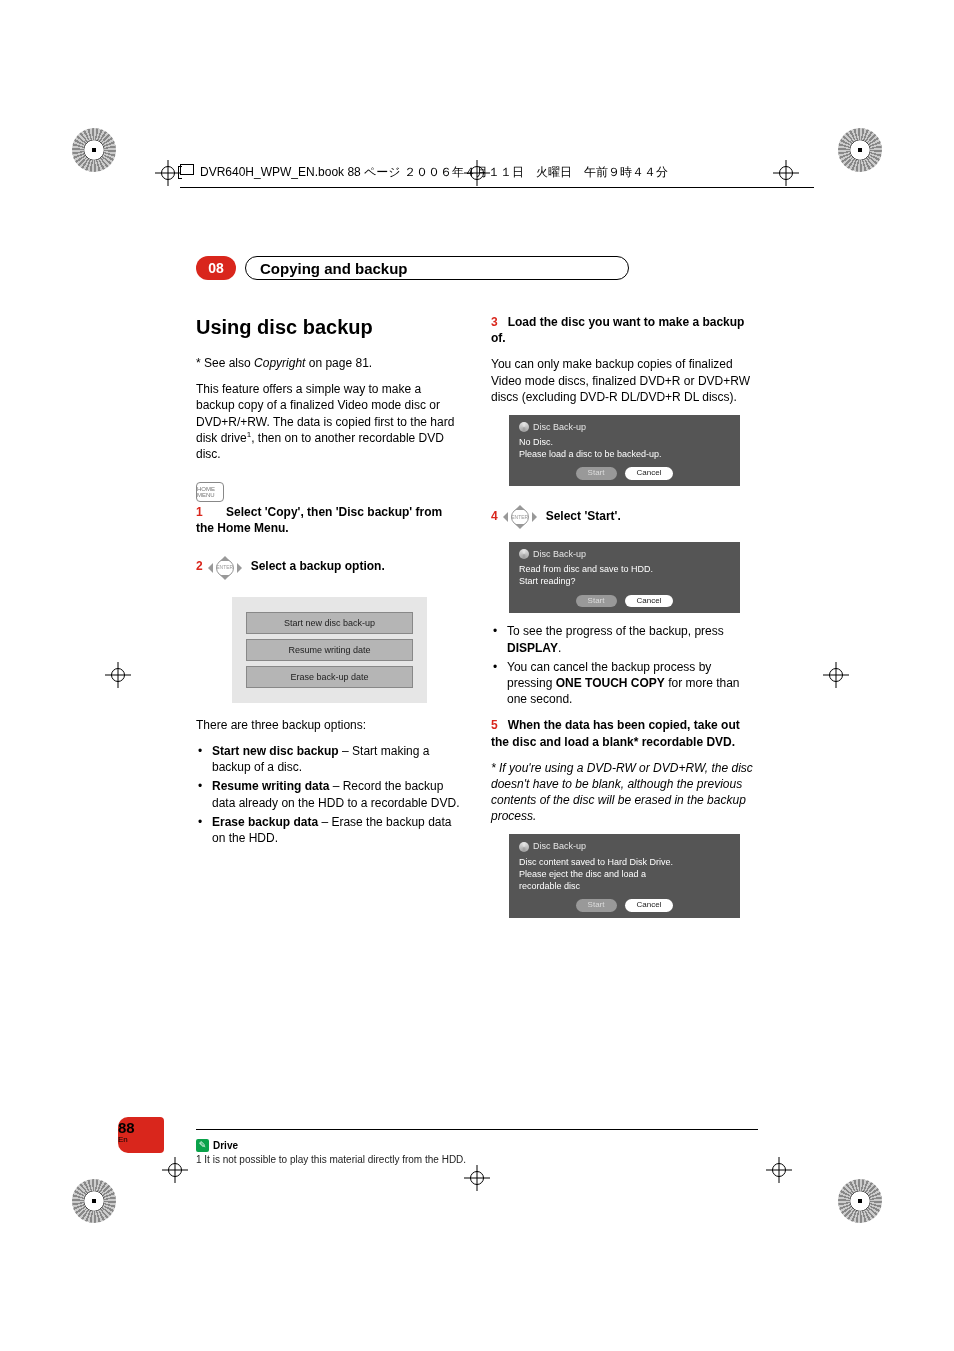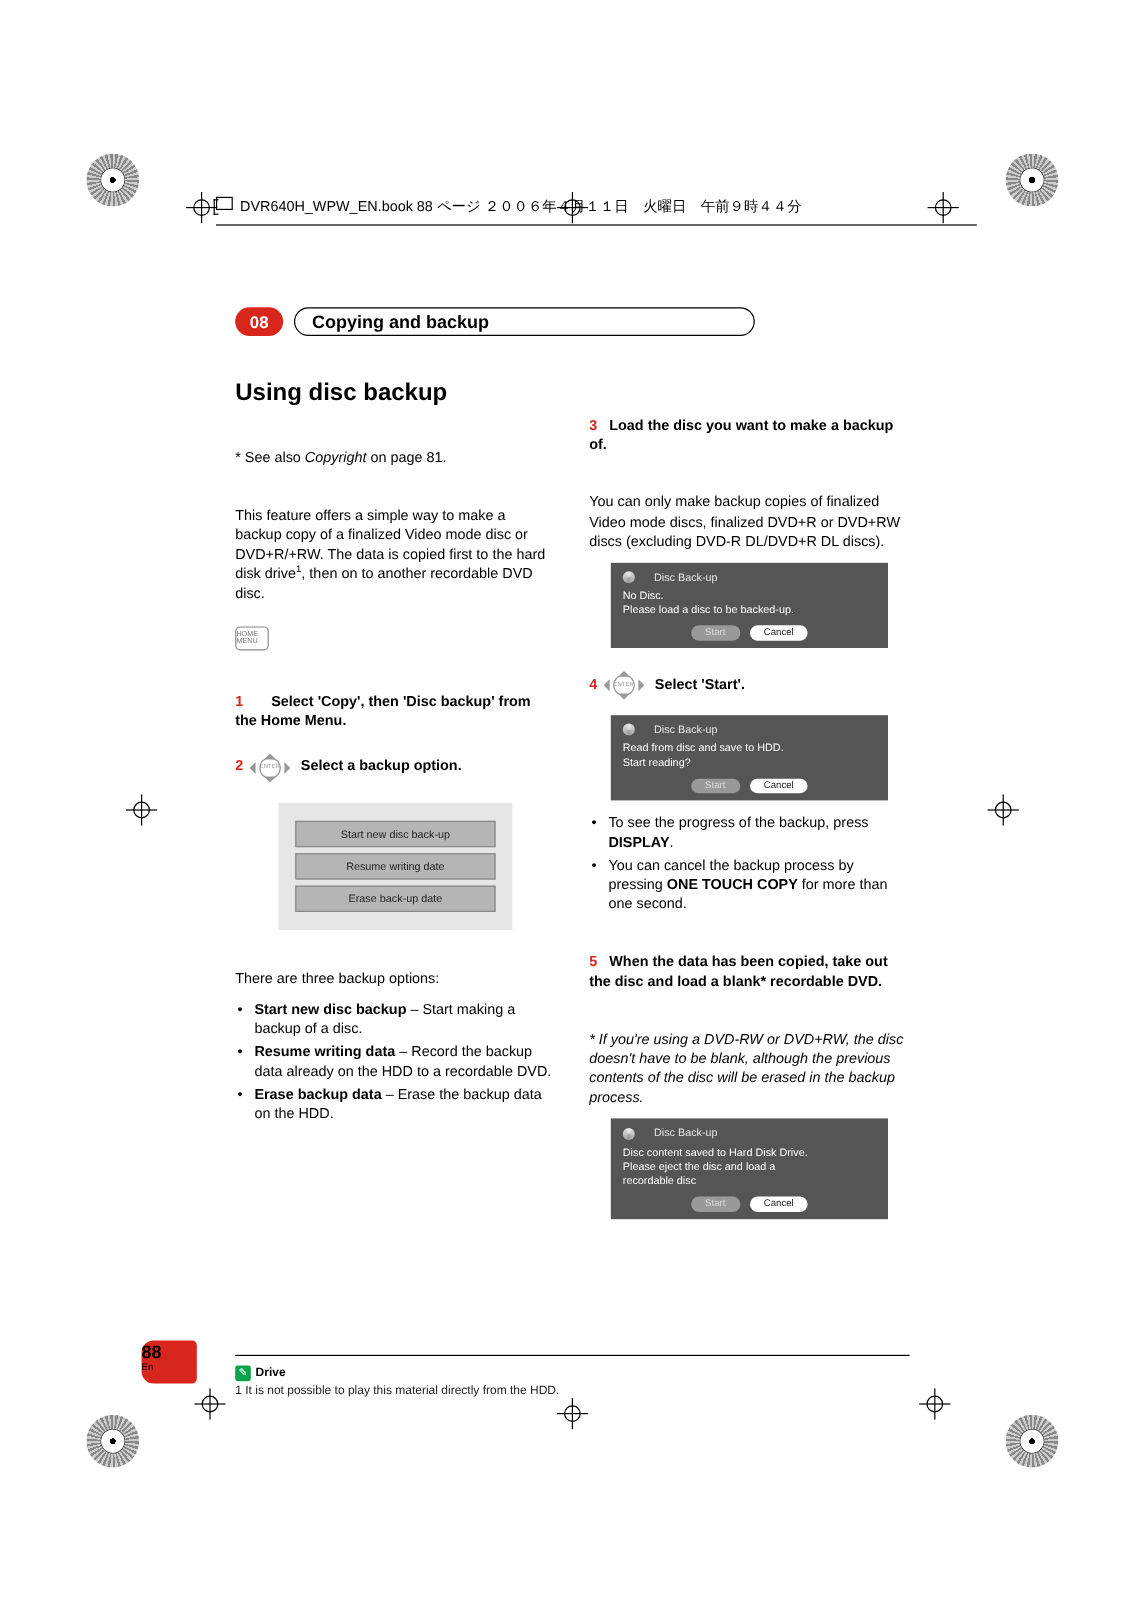--- a/index.html
+++ b/index.html
@@ -56,21 +56,21 @@
       display:flex; align-items:center; padding: 0 220px 0 14px;
     }
     .chapter-title { font-weight: bold; font-size: 15px; }
 
     .content {
       position: absolute; top: 314px; left: 196px; right: 196px; bottom: 230px;
       display: flex; gap: 28px;
     }
     .col { width: 50%; font-size: 12px; line-height: 1.35; }
     .col h2 { font-size: 20px; font-weight: bold; margin-bottom: 14px; }
-    .col p { margin-bottom: 10px; margin-top: 32px; }
+    .col p { margin-bottom: 10px; }
     .sup { font-size: 8px; vertical-align: super; }
     .italic { font-style: italic; }
     .bold { font-weight: bold; }
     .step-red { color: #d9261c; font-weight: bold; }
     .step-label { font-weight: bold; }
     .icon-home {
       width:28px; height:20px; border:1px solid #888; border-radius:4px;
       display:inline-flex; align-items:center; justify-content:center;
       font-size:6px; color:#777; line-height:1; margin: 10px 0 2px;
     }
@@ -90,21 +90,21 @@
       font-size: 9.5px;
     }
     .gray-panel .row {
       background: #b5b5b5; border: 1px solid #888; text-align:center;
       padding: 4px 0; margin: 5px 0; font-size: 9px; color:#222;
     }
     .dark-panel {
       background: #555; color: #fff; padding: 6px 10px; margin: 6px 18px 10px;
       font-size: 9px;
     }
-    .dark-panel .hdr { display:flex; align-items:center; gap:16px; font-size:9px; opacity:.85; margin-bottom:3px;}
+    .dark-panel .hdr { display:flex; align-items:center; gap:4px; font-size:9px; opacity:.85; margin-bottom:3px;}
     .dark-panel .disc { width:10px; height:10px; border-radius:50%; background: conic-gradient(#fff,#aaa,#fff);}
     .dark-panel .btns { display:flex; gap:8px; justify-content:center; margin-top:7px; }
     .dark-panel .btn { background:#999; color:#ddd; border-radius:8px; font-size:8px; padding:1px 12px; }
     .dark-panel .btn.on { background:#fff; color:#222; }
 
     ul.bullets { list-style: none; padding-left: 14px; margin: 4px 0 10px; }
     ul.bullets li { position: relative; margin: 3px 0; padding-left: 2px; }
     ul.bullets li::before { content:"•"; position:absolute; left:-12px; top:0; }
 
     .step-row { display:flex; align-items:center; gap:2px; margin-top:2px; }

